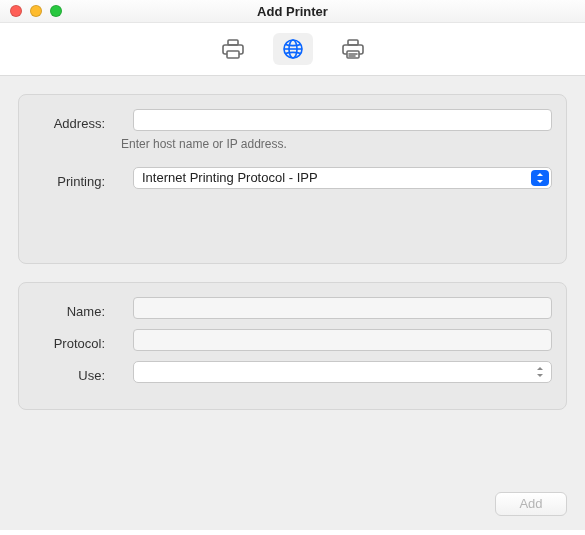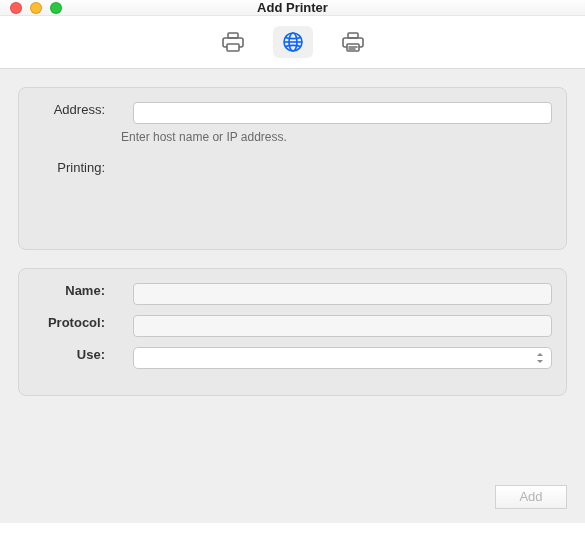--- a/index.html
+++ b/index.html
@@ -8,21 +8,21 @@
     width: 585px;
     height: 535px;
     font-family: -apple-system, "Helvetica Neue", Helvetica, Arial, sans-serif;
     font-size: 13px;
     color: #222;
     background: #fff;
     position: relative;
   }
   
   .titlebar {
-    height: 16px;
+    height: 23px;
     background: linear-gradient(#fdfdfd, #f3f3f3);
     border-bottom: 1px solid #e6e6e6;
     display: flex;
     align-items: center;
     position: relative;
   }
   .traffic-lights {
     display: flex;
     gap: 8px;
     margin-left: 10px;
@@ -72,25 +72,25 @@
     padding: 18px 18px 18px 18px;
     height: calc(535px - 28px - 52px);
     position: relative;
   }
   .panel {
     background: #e9e9e9;
     border: 1px solid #d6d6d6;
     border-radius: 8px;
     padding: 14px 14px 14px 14px;
   }
-  .panel + .panel { margin-top: 18px; font-weight: bold; }
+  .panel + .panel { margin-top: 18px; }
 
   .form-row {
     display: flex;
-    align-items: flex-start;
+    align-items: flex-end;
     margin-bottom: 10px;
     gap: 20px;
   }
   .form-row:last-child { margin-bottom: 12px; }
   .form-label {
     width: 80px;
     text-align: right;
     padding-right: 8px;
     color: #333;
   }
@@ -156,21 +156,21 @@
 
   
   .footer {
     position: absolute;
     right: 18px;
     bottom: 14px;
   }
   .add-btn {
     min-width: 72px;
     height: 24px;
-    border-radius: 0;
+    border-radius: 6px;
     border: 1px solid #d2d2d2;
     background: linear-gradient(#ffffff, #f2f2f2);
     color: #b5b5b5;
     font-size: 13px;
     text-align: center;
     line-height: 22px;
     padding: 0 14px;
     cursor: default;
   }
 </style>
@@ -239,20 +239,31 @@
     <div class="form-row">
       <div class="form-label">Address:</div>
       <div class="form-field">
         <div class="text-input"></div>
       </div>
     </div>
     <div class="helper">Enter host name or IP address.</div>
 
     <div class="form-row">
       <div class="form-label">Printing:</div>
+      <div class="form-field">
+        <div class="select">
+          <span class="select-text">Internet Printing Protocol - IPP</span>
+          <span class="stepper blue">
+            <svg width="10" height="14" viewBox="0 0 10 14">
+              <path d="M5 2 L8 5 L2 5 Z" fill="#fff"></path>
+              <path d="M5 12 L2 9 L8 9 Z" fill="#fff"></path>
+            </svg>
+          </span>
+        </div>
+      </div>
     </div>
 
 
     <div style="height:50px"></div>
   </div>
 
   <div class="panel lower">
 
     <div class="form-row">
       <div class="form-label">Name:</div>

